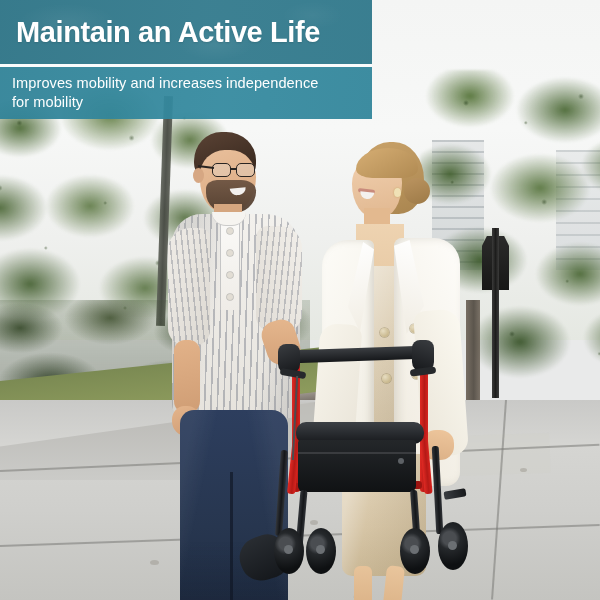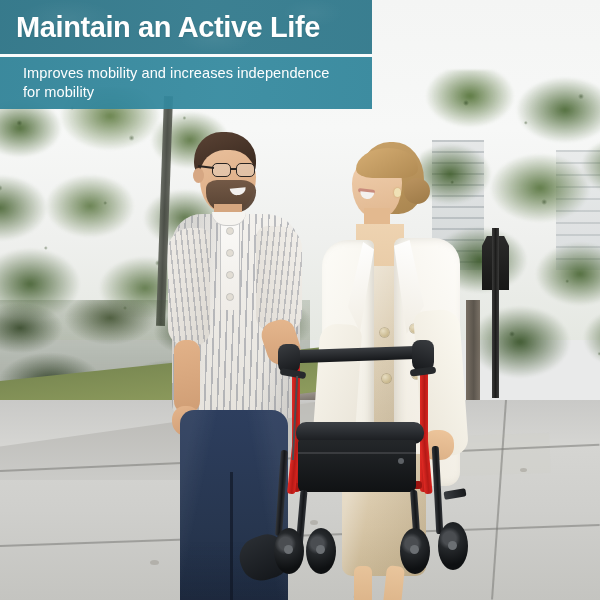--- a/index.html
+++ b/index.html
@@ -466,38 +466,38 @@
 
   
   .rw-wheel { position:absolute; border-radius:50%;
     background:radial-gradient(circle at 38% 34%, #4a4d51 0 18%, #25282b 30%, #0e1012 72%); }
   .rw-wheel-hub { position:absolute; border-radius:50%; background:#6b6f73; }
   .rw-fork { position:absolute; background:linear-gradient(90deg,#3a3d41,#17191c); border-radius:2px; }
 
   
   .banner { position:absolute; left:0; top:0; width:372px; }
   .banner-title-band {
-    position:relative; width:372px; height:54px;
+    position:relative; width:372px; height:64px;
     background:rgba(37,116,137,.88);
     display:flex; align-items:center;
   }
   .banner-title-band::before {
     content:""; position:absolute; inset:0;
     background:
       radial-gradient(ellipse 70px 26px at 18% 34%, rgba(255,255,255,.055), transparent 70%),
       radial-gradient(ellipse 54px 22px at 58% 70%, rgba(255,255,255,.05), transparent 70%),
       radial-gradient(ellipse 44px 20px at 84% 24%, rgba(255,255,255,.04), transparent 70%),
       linear-gradient(96deg, rgba(20,78,94,.18), rgba(10,60,74,.05) 55%, rgba(30,96,114,.16));
     pointer-events:none;
   }
   .banner-divider { width:372px; height:3px; background:#fbfcfc; }
   .banner-sub-band {
     position:relative; width:372px; height:52px;
     background:rgba(52,137,158,.94);
-    padding:7px 0 0 23px;
+    padding:7px 0 0 12px;
   }
   .banner-sub-band::before {
     content:""; position:absolute; inset:0;
     background:linear-gradient(96deg, rgba(30,94,112,.14), rgba(60,146,168,.05) 60%, rgba(40,112,132,.12));
     pointer-events:none;
   }
   .banner-title {
     position:relative; z-index:2;
     margin-left:16px;
     font-size:29px; font-weight:bold; color:#ffffff;

